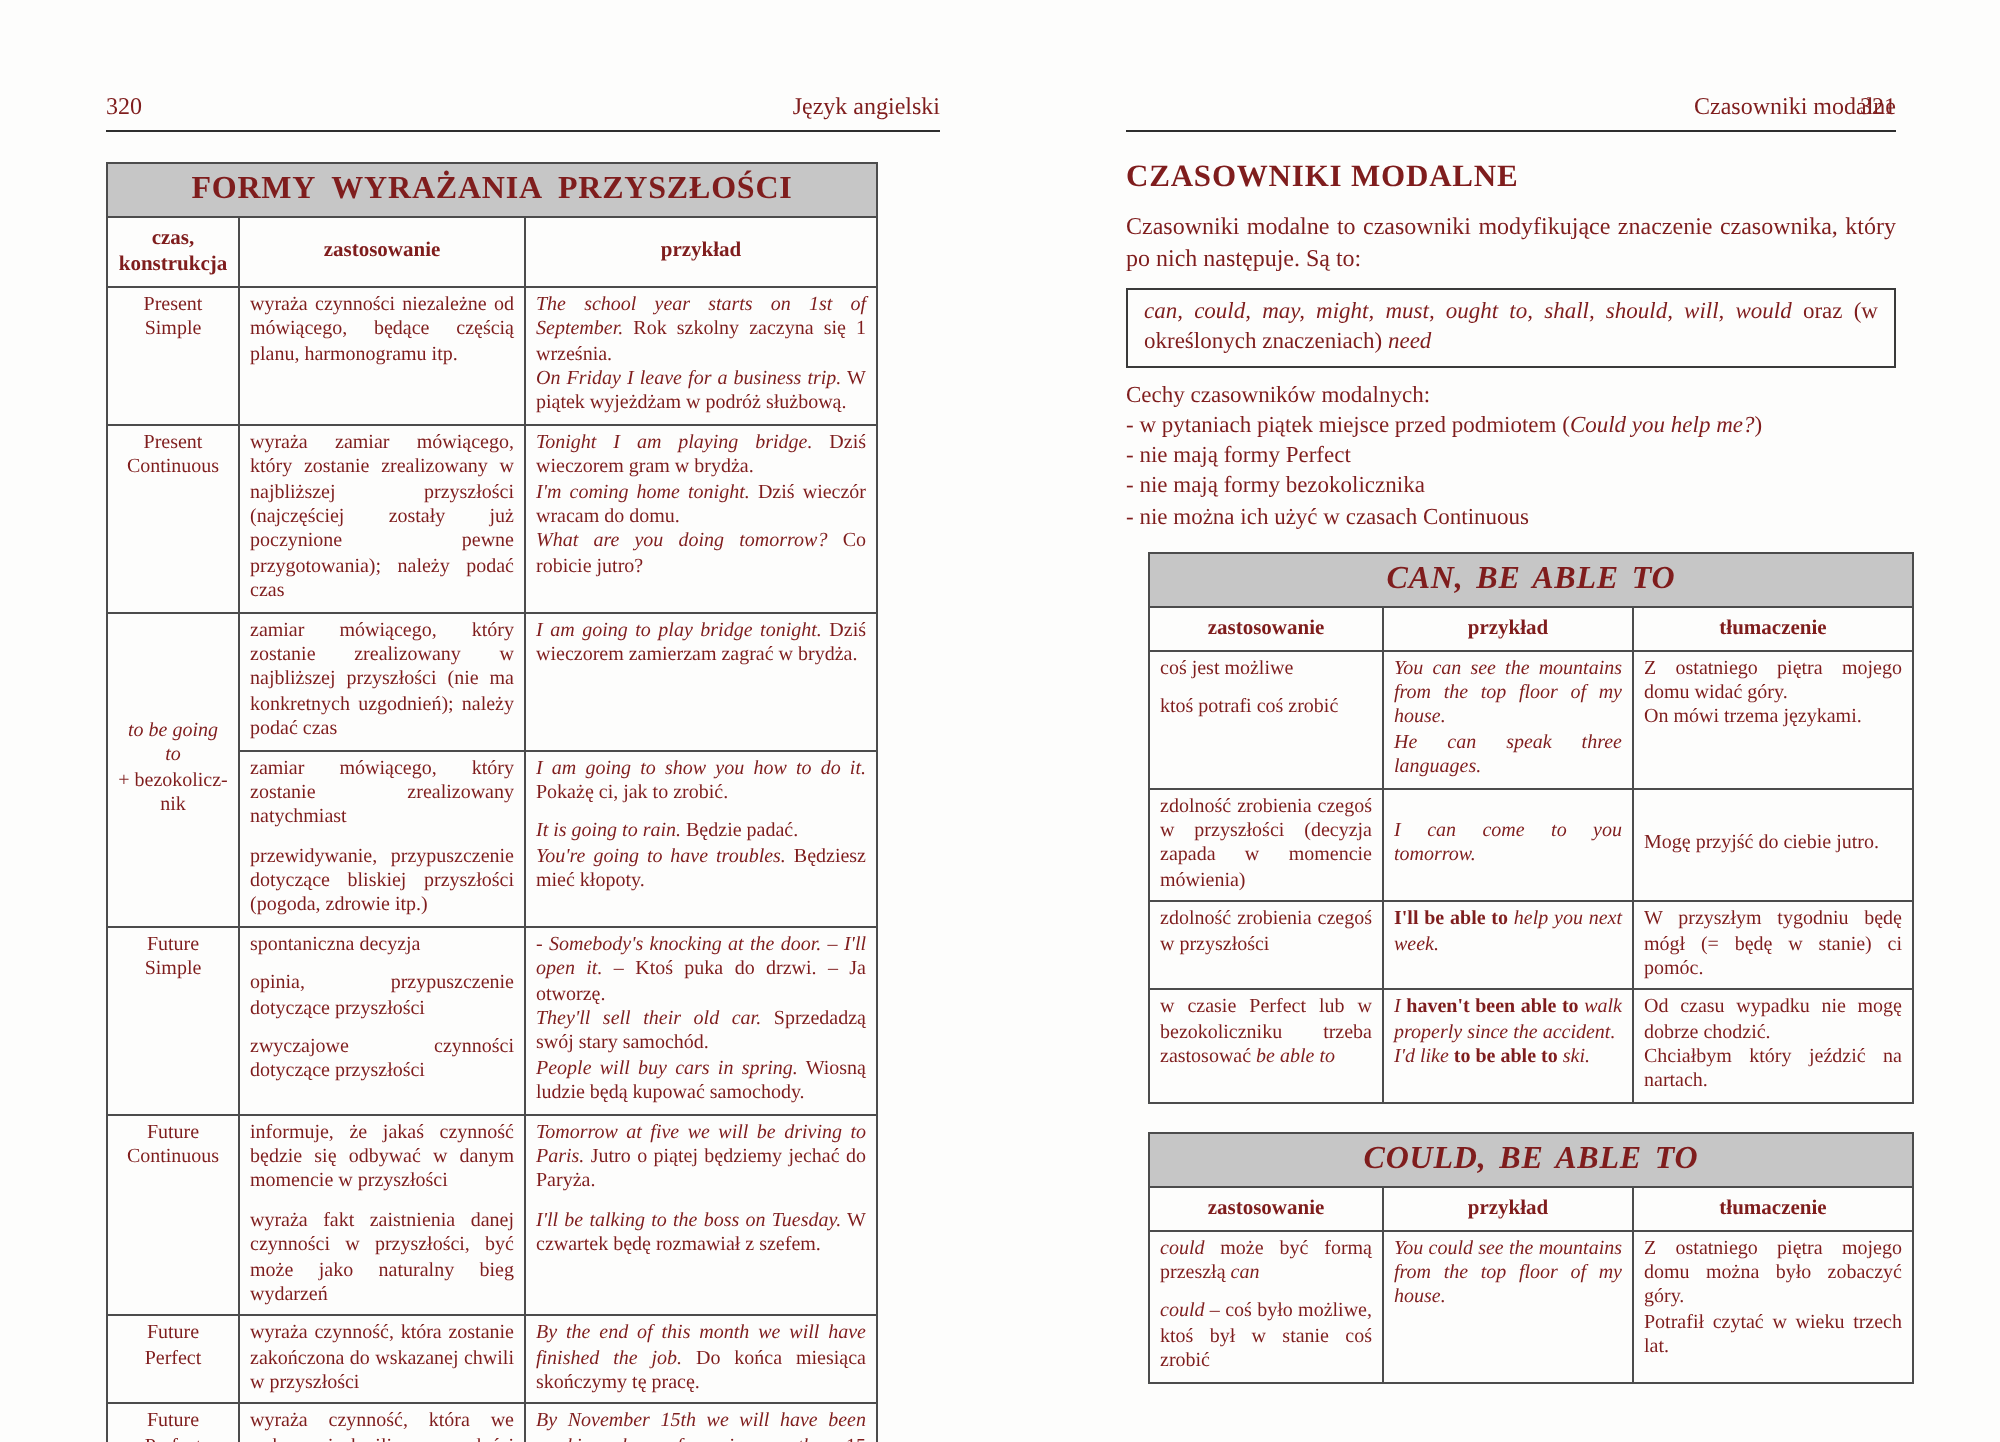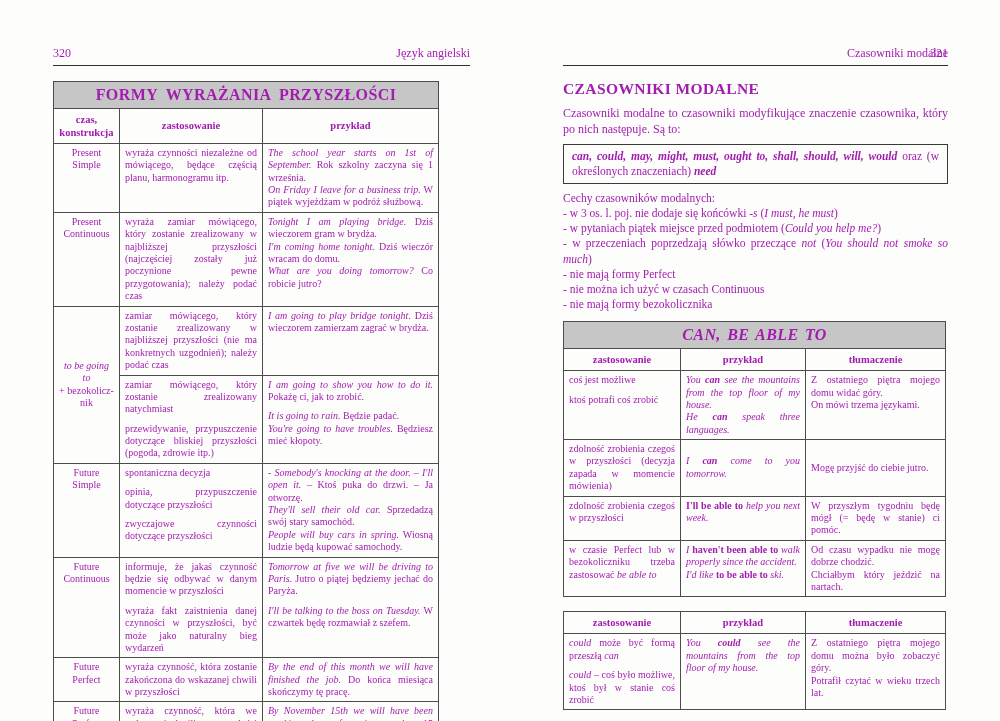--- a/index.html
+++ b/index.html
@@ -1,50 +1,50 @@
 <!DOCTYPE html>
 <html lang="pl"><head>
 <meta charset="utf-8">
 <style>
   html,body{margin:0;padding:0;background:#e9e9e9;}
   .canvas{
     position:relative;width:1000px;height:721px;background:#fdfdfc;
-    font-family:"Liberation Serif","DejaVu Serif",serif;color:#a21caf;
+    font-family:"Liberation Serif","DejaVu Serif",serif;color:#7f1d1d;
     overflow:hidden;margin:0 auto;
   }
   .page{position:absolute;top:46px;}
   .page-left{left:53px;width:417px;}
   .page-right{left:563px;width:385px;}
 
   .running-head{position:relative;height:15px;font-size:12px;line-height:15px;}
   .running-head .pg-num{position:absolute;top:0;}
   .running-head .pg-left{left:0;}
   .running-head .pg-right{right:0;}
   .running-head .run-title{position:absolute;left:0;right:0;text-align:right;}
   .head-rule{border-bottom:1px solid #2e2e2e;margin-top:4px;}
 
   table.gtable{border-collapse:collapse;table-layout:fixed;font-size:10px;line-height:1.24;}
   .left-table{width:385px;margin-top:15px;}
-  .right-table{width:382px;margin-top:9px;}
+  .right-table{width:382px;margin-top:9px;margin-left:11px;}
   .gtable th,.gtable td{border:1px solid #4c4c4c;padding:3px 5px;vertical-align:top;}
   .tbl-title{background:#c6c6c6;text-align:center;font-weight:bold;font-size:16px;
     letter-spacing:.4px;word-spacing:4px;padding:2px 4px;}
   .tbl-title.ital{font-style:italic;word-spacing:2px;}
   .gtable thead th.colhead{font-weight:bold;text-align:center;font-size:10.5px;
     vertical-align:middle;padding:4px 2px;}
   th.pre{white-space:pre-line;}
   .para{text-align:justify;}
   td.label .para,{text-align:left;}
   td.label .para{white-space:pre-line;text-align:center;}
   td.vmid{vertical-align:middle;}
   td.spaced .para + .para{margin-top:7px;}
   .seg-r{font-style:normal;font-weight:normal;}
   .seg-i{font-style:italic;}
   .seg-b{font-weight:bold;}
-  .seg-bi{font-weight:bold;font-style:italic;}
+  .seg-bi{font-weight:normal;font-style:italic;}
 
   .section-title{font-size:15.5px;font-weight:bold;letter-spacing:.4px;
     margin:14px 0 8px 0;}
   .intro{font-size:12px;line-height:1.3;margin:0 0 7px 0;text-align:justify;}
   .modal-box{border:1px solid #3a3a3a;padding:4px 8px;font-size:11.5px;
     line-height:1.3;text-align:justify;margin:0 0 8px 0;}
   .features-head{font-size:11.5px;margin:0 0 2px 0;}
   .features{font-size:11.5px;line-height:1.32;}
   .features .para{text-align:justify;}
 </style>
@@ -195,26 +195,24 @@
     <div class="head-rule"></div>
 
     <h1 class="section-title">CZASOWNIKI MODALNE</h1>
 
     <p class="intro"><span class="seg-r">Czasowniki modalne to czasowniki modyfikujące znaczenie czasownika, który po nich następuje. Są to:</span></p>
 
     <div class="modal-box"><span class="seg-bi">can, could, may, might, must, ought to, shall, should, will, would</span><span class="seg-r"> oraz (w określonych znaczeniach) </span><span class="seg-bi">need</span></div>
 
     <p class="features-head">Cechy czasowników modalnych:</p>
     <div class="features">
-        <div class="para"><span class="seg-r">- w 3 os. l. poj. nie dodaje się końcówki </span><span class="seg-i">-s</span><span class="seg-r"> (</span><span class="seg-i">I must, he must</span><span class="seg-r">)</span></div>
         <div class="para"><span class="seg-r">- w pytaniach piątek miejsce przed podmiotem (</span><span class="seg-i">Could you help me?</span><span class="seg-r">)</span></div>
-        <div class="para"><span class="seg-r">- w przeczeniach poprzedzają słówko przeczące </span><span class="seg-i">not</span><span class="seg-r"> (</span><span class="seg-i">You should not smoke so much</span><span class="seg-r">)</span></div>
         <div class="para"><span class="seg-r">- nie mają formy Perfect</span></div>
+        <div class="para"><span class="seg-r">- nie mają formy bezokolicznika</span></div>
         <div class="para"><span class="seg-r">- nie można ich użyć w czasach Continuous</span></div>
-        <div class="para"><span class="seg-r">- nie mają formy bezokolicznika</span></div>
       </div>
 
     <table class="gtable right-table">
       <colgroup>
           <col style="width:117px">
           <col style="width:125px">
           <col style="width:140px">
         </colgroup>
       <thead>
         <tr>
@@ -280,20 +278,23 @@
     </table>
 
     <table class="gtable right-table" style="margin-top:14px">
       <colgroup>
           <col style="width:117px">
           <col style="width:125px">
           <col style="width:140px">
         </colgroup>
       <thead>
         <tr>
+          <th colspan="3" class="tbl-title ital">COULD, BE ABLE TO</th>
+        </tr>
+        <tr>
           <th class="colhead">zastosowanie</th>
           <th class="colhead">przykład</th>
           <th class="colhead">tłumaczenie</th>
         </tr>
       </thead>
       <tbody>
           <tr>
             <td class="spaced">
               <div class="para"><span class="seg-i">could</span><span class="seg-r"> może być formą przeszłą </span><span class="seg-i">can</span></div>
               <div class="para"><span class="seg-i">could</span><span class="seg-r"> – coś było możliwe, ktoś był w stanie coś zrobić</span></div>

